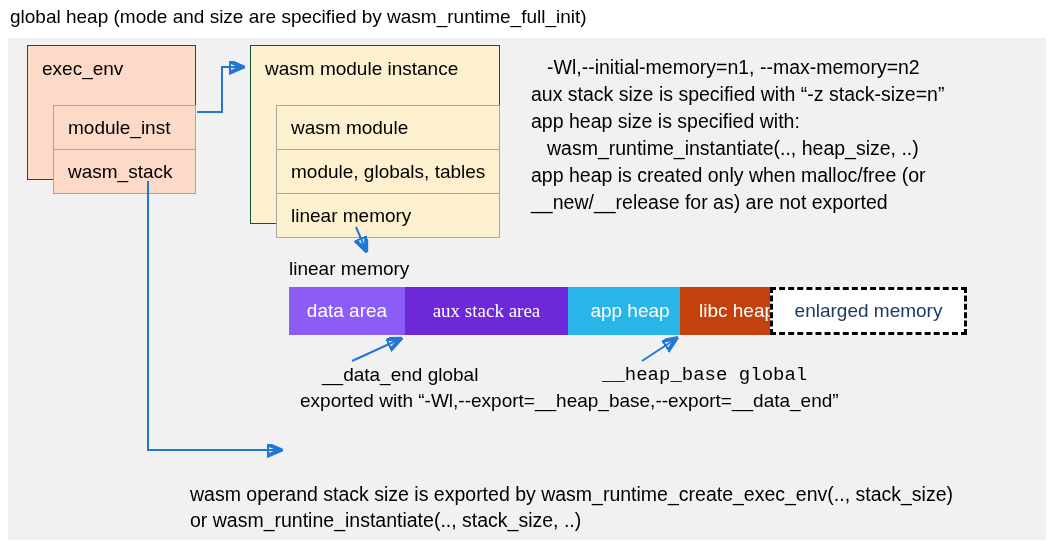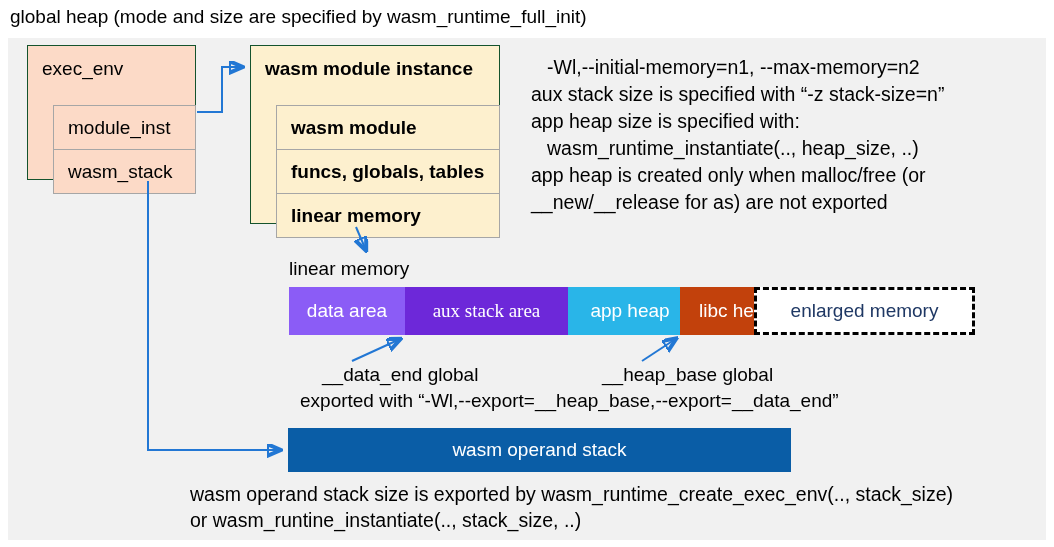--- a/index.html
+++ b/index.html
@@ -28,25 +28,25 @@
 
   .linmem-label { position:absolute; left:289px; top:258px; font-size:19px; }
 
   
   .seg { position:absolute; top:287px; height:48px; display:flex; align-items:center; justify-content:center;
          font-size:19px; color:#fff; white-space:nowrap; }
   .seg-data    { left:289px; width:116px; background:#8b5cf6; }
   .seg-aux     { left:405px; width:163px; background:#6d28d9;font-family:Liberation Serif, serif; }
   .seg-appheap { left:568px; width:124px; background:#29b5e8; }
   .seg-libc    { left:680px; width:114px; background:#c2410c;text-align:center; }
-  .seg-enl     { left:754px; width:221px; background:#ffffff; border:3px dashed #000; color:#1f3864; }
+  .seg-enl     { left:770px; width:197px; background:#ffffff; border:3px dashed #000; color:#1f3864; }
 
   .ann { position:absolute; font-size:19px; white-space:nowrap; }
   .ann-dataend  { left:322px; top:364px; }
-  .ann-heapbase { left:602px; top:364px; }
+  .ann-heapbase { left:602px; top:364px;font-family:Liberation Mono, monospace; }
   .ann-export   { left:300px; top:390px; }
 
   .operand-bar { position:absolute; left:288px; top:428px; width:503px; height:44px; background:#0a5da6;
                  color:#fff; font-size:19px; display:flex; align-items:center; justify-content:center; }
 
   .bottom-notes { position:absolute; left:190px; top:481px; font-size:19.5px; line-height:26px; }
   .bottom-notes .line { white-space:nowrap; }
 
   svg.wires { position:absolute; left:0; top:0; width:1054px; height:547px; pointer-events:none; }
   svg.wires path, svg.wires polyline { fill:none; stroke:#2277d4; stroke-width:2; }
@@ -61,25 +61,25 @@
   <div class="panel"></div>
 
   <div class="struct pink" style="left:27px; top:45px; width:169px; height:135px;">
     <div class="struct-header">exec_env</div>
     <div class="struct-rows">
       <div class="struct-row">module_inst</div>
       <div class="struct-row">wasm_stack</div>
     </div>
   </div>
 
-  <div class="struct cream" style="left:250px; top:45px; width:250px; height:179px;font-weight:bold;">
+  <div class="struct cream" style="left:250px; top:45px; width:250px; height:179px;">
     <div class="struct-header">wasm module instance</div>
     <div class="struct-rows">
       <div class="struct-row">wasm module</div>
-      <div class="struct-row">funcs, globals, tables</div>
+      <div class="struct-row">module, globals, tables</div>
       <div class="struct-row">linear memory</div>
     </div>
   </div>
 
   <div class="notes">
     <div class="line indent">-Wl,--initial-memory=n1, --max-memory=n2</div>
     <div class="line">aux stack size is specified with “-z stack-size=n”</div>
     <div class="line">app heap size is specified with:</div>
     <div class="line indent">wasm_runtime_instantiate(.., heap_size, ..)</div>
     <div class="line">app heap is created only when malloc/free (or</div>
@@ -90,23 +90,20 @@
   <div class="seg seg-data">data area</div>
   <div class="seg seg-aux">aux stack area</div>
   <div class="seg seg-appheap">app heap</div>
   <div class="seg seg-libc">libc heap</div>
   <div class="seg seg-enl">enlarged memory</div>
 
   <div class="ann ann-dataend">__data_end global</div>
   <div class="ann ann-heapbase">__heap_base global</div>
   <div class="ann ann-export">exported with “-Wl,--export=__heap_base,--export=__data_end”</div>
 
-  <div class="operand-bar">
-    <span>wasm operand stack</span>
-  </div>
 
   <div class="bottom-notes">
     <div class="line">wasm operand stack size is exported by wasm_runtime_create_exec_env(.., stack_size)</div>
     <div class="line">or wasm_runtine_instantiate(.., stack_size, ..)</div>
   </div>
 
   <svg class="wires" viewBox="0 0 1054 547">
     <defs>
       <marker id="arrow" markerWidth="8" markerHeight="7" refX="5.5" refY="3" orient="auto">
         <path d="M0,0 L7,3 L0,6 Z" fill="#2277d4" stroke="none"></path>

